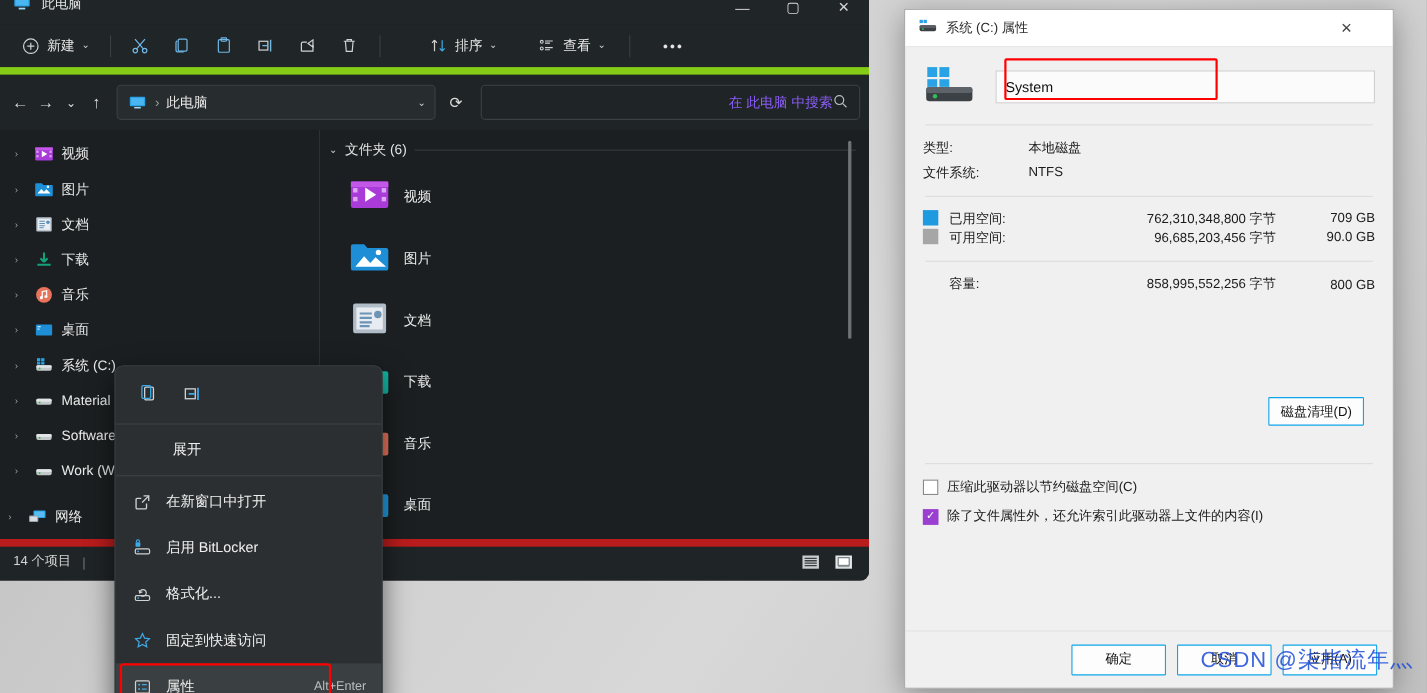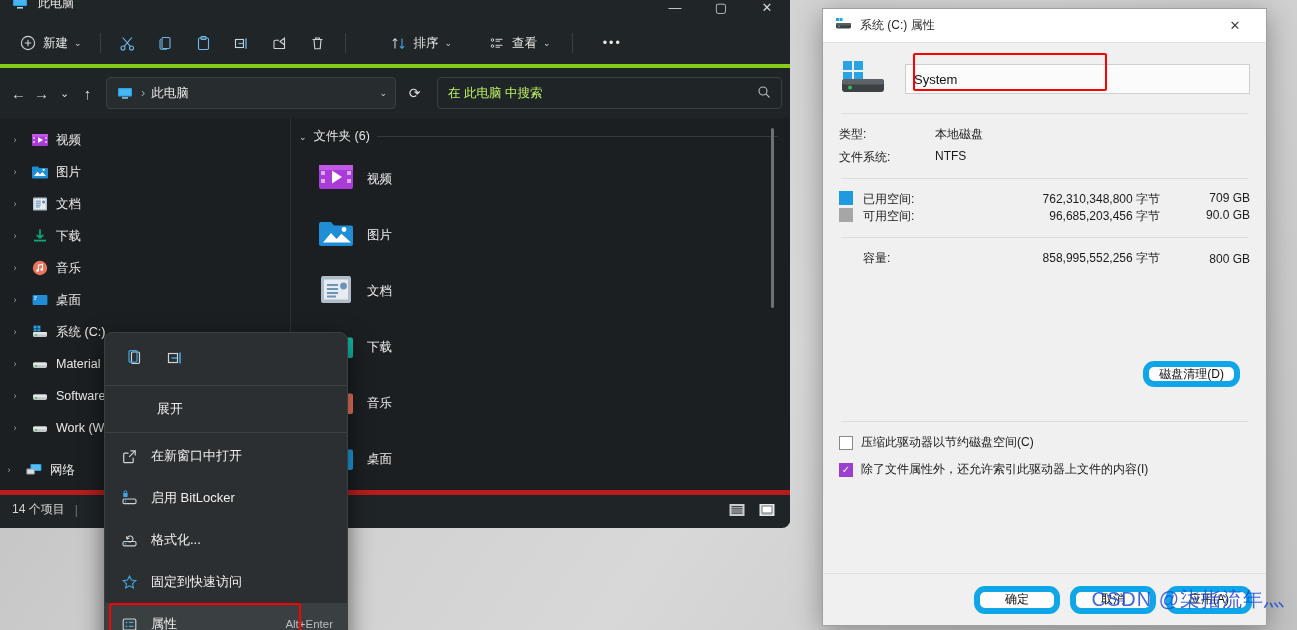--- a/index.html
+++ b/index.html
@@ -38,21 +38,21 @@
     position: absolute; right: 0; bottom: 0; display: flex;
   }
   .win-ctrls div {
     width: 46px; height: 30px; display: flex; align-items: center; justify-content: center;
     color: #d6d6d6; font-size: 13px;
   }
 
   .toolbar {
     height: 46px; background: #202527;
     display: flex; align-items: center; padding: 0 10px; gap: 2px;
-    border-bottom: 4px solid #84cc16;
+    border-bottom: 7px solid #84cc16;
   }
   .tb-btn {
     display: flex; align-items: center; gap: 6px;
     height: 32px; padding: 0 9px; border-radius: 4px;
     font-size: 12.5px; color: #e6e6e6; white-space: nowrap;
   }
   .tb-icon { width: 18px; height: 18px; display:flex; align-items:center; justify-content:center; }
   .tb-sep { width:1px; height:20px; background:#3a4042; margin:0 7px; }
   .chev { font-size: 9px; color:#cfcfcf; }
 
@@ -66,22 +66,22 @@
   }
   .addressbar {
     flex: 0 0 auto; width: 290px; height: 32px; margin-left: 6px;
     background:#272c2e; border:1px solid #3b4143; border-radius:4px;
     display:flex; align-items:center; padding: 0 8px; gap:6px; font-size:12.5px;
   }
   .reload { width:30px;height:30px;display:flex;align-items:center;justify-content:center;color:#dcdcdc;font-size:14px;margin-left:6px;}
   .searchbox {
     flex: 0 0 auto; width: 345px; height: 32px; margin-left: 10px;
     background:#1f2426; border:1px solid #3b4143; border-radius:4px;
-    display:flex; align-items:center; padding:0 10px; font-size:12.5px; color:#bef264;
-    justify-content: space-between;
+    display:flex; align-items:center; padding:0 10px; font-size:12.5px; color:#8b5cf6;
+    justify-content: flex-end;
   }
 
   .body-row { display:flex; height: 372px; }
   .sidebar {
     width: 290px; background:#1b1f21; padding-top:6px; overflow:hidden;
     position: relative;
   }
   .tree-item {
     display:flex; align-items:center; height:32px; padding-left:6px; gap:6px;
     font-size:12.5px; color:#eaeaea; white-space:nowrap;
@@ -101,21 +101,21 @@
   .fgrid { padding-left: 26px; }
   .fitem { display:flex; align-items:center; gap:12px; height:56px; }
   .fitem .lbl { font-size:12.5px; color:#ededed; }
 
   .vscroll {
     position:absolute; right:16px; top:10px; width:3px; height:180px;
     background:#6d7375; border-radius:2px;
   }
 
   .statusbar {
-    height:34px; background:#1f2426; border-top:5px solid #b91c1c;
+    height:34px; background:#1f2426; border-top:7px solid #b91c1c;
     display:flex; align-items:center; padding:0 12px; font-size:12px; color:#d4d4d4;
     justify-content:space-between;
   }
   .sb-left { display:flex; align-items:center; gap:10px; }
   .sb-right { display:flex; align-items:center; gap:8px; }
   .vbtn { width:22px; height:20px; display:flex;align-items:center;justify-content:center;}
 
   
   .ctxmenu {
     position:absolute; left:104px; top:332px; width:244px;
@@ -142,21 +142,21 @@
   
   .dialog {
     position:absolute; left:822px; top:8px; width:445px; height:618px;
     background:#f0f0f0; border:1px solid #a0a0a0;
     box-shadow:0 6px 26px rgba(0,0,0,.35);
     color:#1a1a1a; font-size:12px;
     display:flex; flex-direction:column;
   }
   .dlg-title {
     height:34px; background:#ffffff; display:flex; align-items:center;
-    padding:0 9px 0 12px; gap:8px; border-bottom:1px solid #e2e2e2;
+    padding:0 20px 0 12px; gap:8px; border-bottom:1px solid #e2e2e2;
   }
   .dlg-title .t { font-size:12px; color:#2b2b2b; }
   .dlg-close { margin-left:auto; width:44px; height:32px; display:flex;align-items:center;justify-content:center; color:#444; font-size:13px;}
   .dlg-tabs {
     display:flex; align-items:flex-end; height:28px;
     padding-left:10px; background:#f0f0f0;
     border-bottom:1px solid #d7d7d7; position:relative;
   }
   .dlg-tab {
     height:24px; padding:0 10px; font-size:12px; color:#1a1a1a;
@@ -194,21 +194,21 @@
   .cap-h { width:66px; text-align:right;}
 
   .donut-wrap { display:flex; align-items:flex-end; justify-content:center; margin-top:12px; position:relative; height:126px;}
   .donut { width:78px;height:78px;border-radius:50%; position:relative; }
   .donut::after {
     content:""; position:absolute; left:50%; top:50%; transform:translate(-50%,-50%);
     width:42px;height:42px;border-radius:50%;background:#f0f0f0;
   }
   .drive-cap { text-align:center; font-size:12px; margin-top:6px;}
   .btn {
-    background:#fdfdfd; border:6px solid #0ea5e9; border-radius:11px;
+    background:#fdfdfd; border:1px solid #0ea5e9; border-radius:1px;
     height:26px; min-width:82px; font-size:12px; color:#111;
     display:flex; align-items:center; justify-content:center; padding:0 10px;
   }
   .cleanup-btn { position:absolute; right:10px; bottom:18px; }
 
   .chk-row { display:flex; align-items:center; gap:8px; margin:10px 0; font-size:12px;}
   .chk {
     width:14px;height:14px;border:1px solid #8a8a8a; background:#fff;
     display:flex;align-items:center;justify-content:center; font-size:10px; color:#fff;
   }

